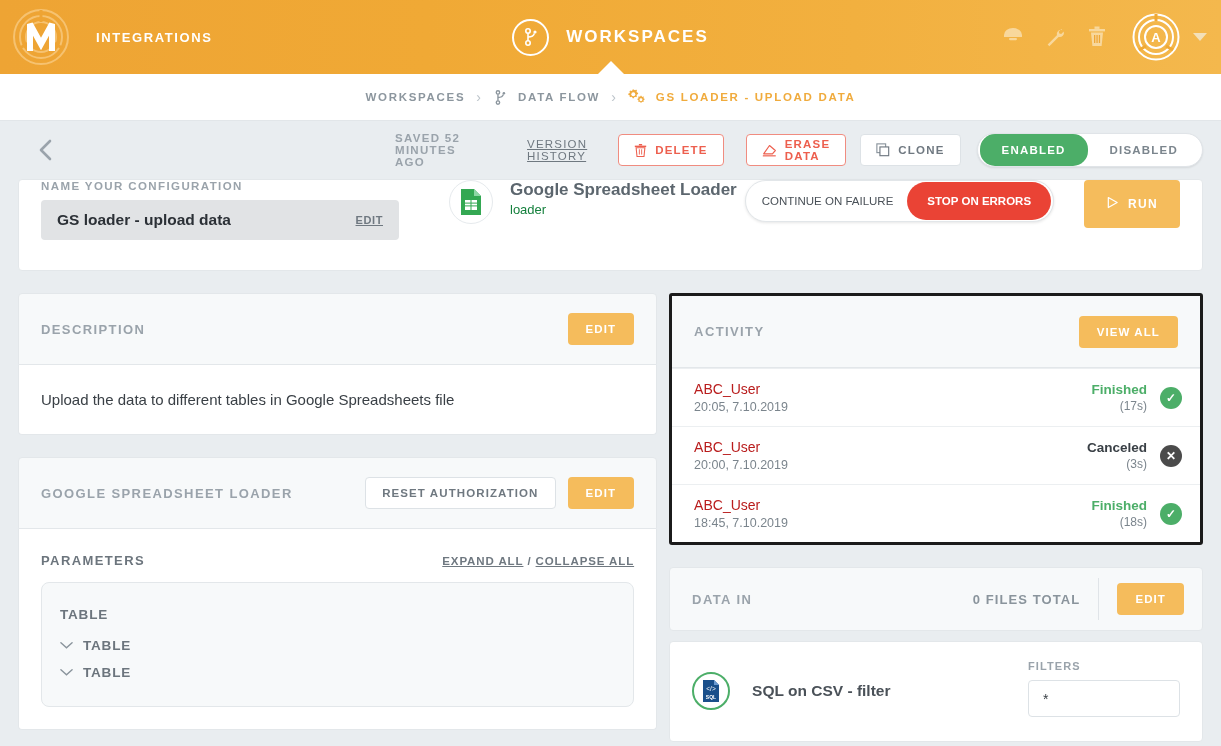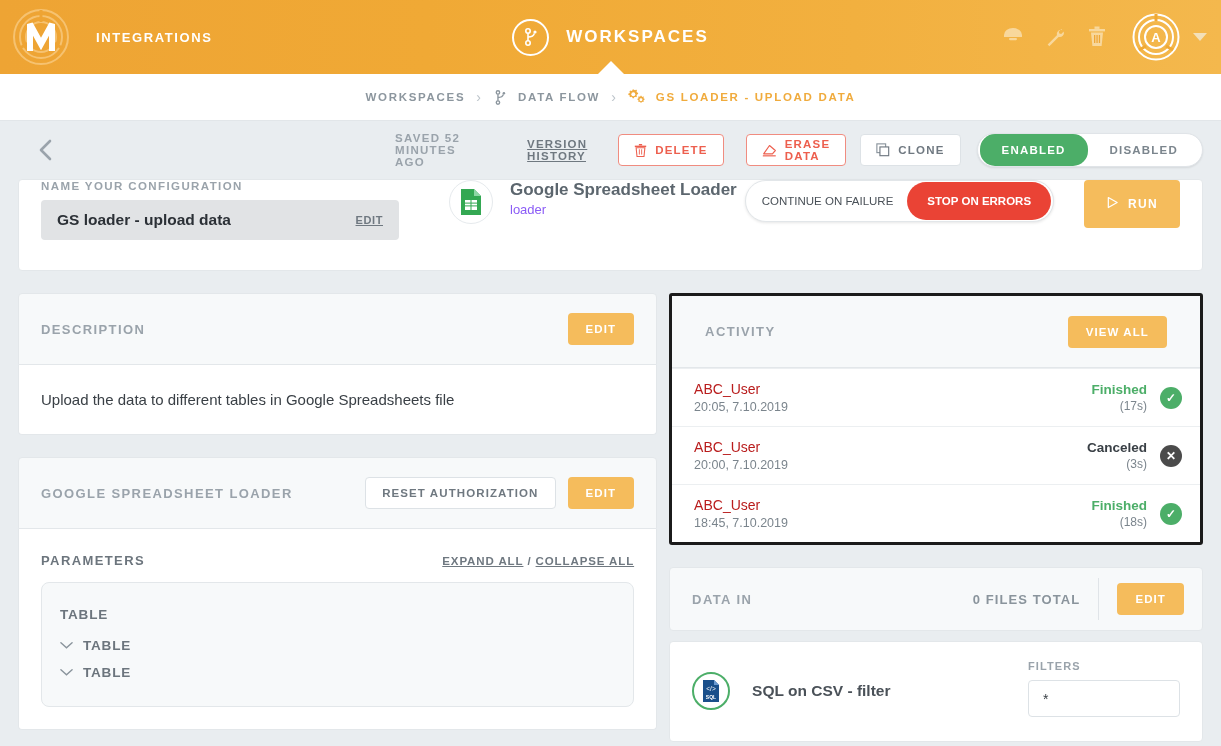--- a/index.html
+++ b/index.html
@@ -93,21 +93,21 @@
   .back-arrow {
     width: 34px; height: 34px; display:flex;align-items:center;justify-content:center;
     margin-left: 18px;
   }
   .saved-text {
     margin-left: 340px;
     font-size: 11.5px; font-weight: bold; letter-spacing: 1.3px;
     color: #9aa3ab; text-transform: uppercase;
   }
   .verhist {
-    margin-left: 40px; font-size: 11.5px; font-weight: bold; letter-spacing: 1.2px;
+    margin-left: 40px; font-size: 11.5px; font-weight: normal; letter-spacing: 1.2px;
     color: #6f7880; text-decoration: underline; text-transform: uppercase;
   }
   .btn {
     display: flex; align-items: center; justify-content: center;
     height: 32px; border-radius: 4px; background: #fff;
     font-size: 11.5px; font-weight: bold; letter-spacing: 1.2px;
     text-transform: uppercase;
   }
   .btn .bi { margin-right: 8px; display: flex; }
   .btn-danger { border: 1px solid #f08c80; color: #ed5f4e; padding: 0 15px; margin-left: 22px; }
@@ -153,21 +153,21 @@
     color: #6f7880; text-decoration: underline;
   }
   .gs-icon-circle {
     width: 44px; height: 44px; border-radius: 50%; background: #fff;
     border: 1px solid #e6eaed;
     display: flex; align-items: center; justify-content: center;
     margin-left: 50px; flex: none;
   }
   .cfg-name-block { margin-left: 17px; }
   .cfg-title { font-size: 17px; font-weight: bold; color: #5c666e; }
-  .cfg-sub { font-size: 13px; color: #8b5cf6; margin-top: 2px; }
+  .cfg-sub { font-size: 13px; color: #15803d; margin-top: 2px; }
 
   .fail-toggle {
     margin-left: auto; height: 42px; border-radius: 21px;
     background: #fff; border: 1px solid #e2e6e9;
     display: flex; align-items: center; padding: 2px;
     box-shadow: 0 1px 3px rgba(0,0,0,.1);
   }
   .fail-off {
     color: #4a5158; padding: 0 14px;
     font-size: 11.5px; font-weight: normal; line-height: 13px; text-align: center;
@@ -242,21 +242,21 @@
   .param-row .chev { margin-right: 10px; display: flex; }
   .param-row.root { padding-left: 0; margin-bottom: 4px; }
 
   
   .activity-wrap {
     border: 3px solid #1b1b1b; border-radius: 3px;
     background: #fff;
   }
   .activity-head {
     background: #f7f9fa; height: 72px;
-    display: flex; align-items: center; padding: 0 33px;
+    display: flex; align-items: center; padding: 0 22px;
     border-bottom: 1px solid #e3e7ea;
   }
   .act-row {
     display: flex; align-items: center;
     padding: 12px 18px 12px 22px; border-top: 1px solid #eceff1;
   }
   .act-row:first-child { border-top: none; }
   .act-user { font-size: 14px; color: #b91c1c; }
   .act-time { font-size: 12.5px; color: #7b858d; margin-top: 3px; }
   .act-right { margin-left: auto; text-align: right; }

